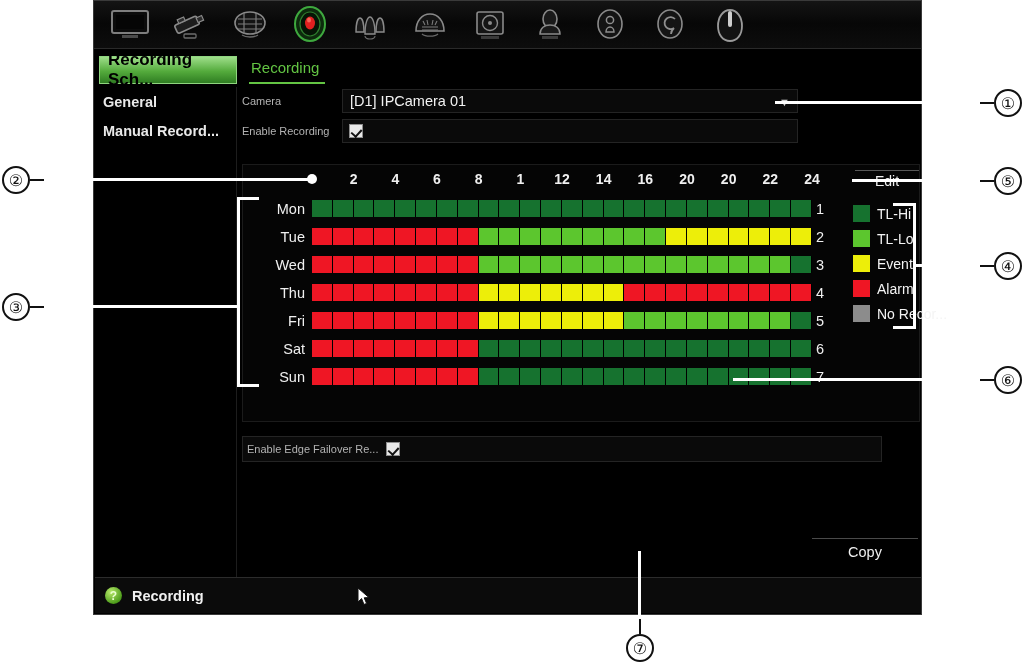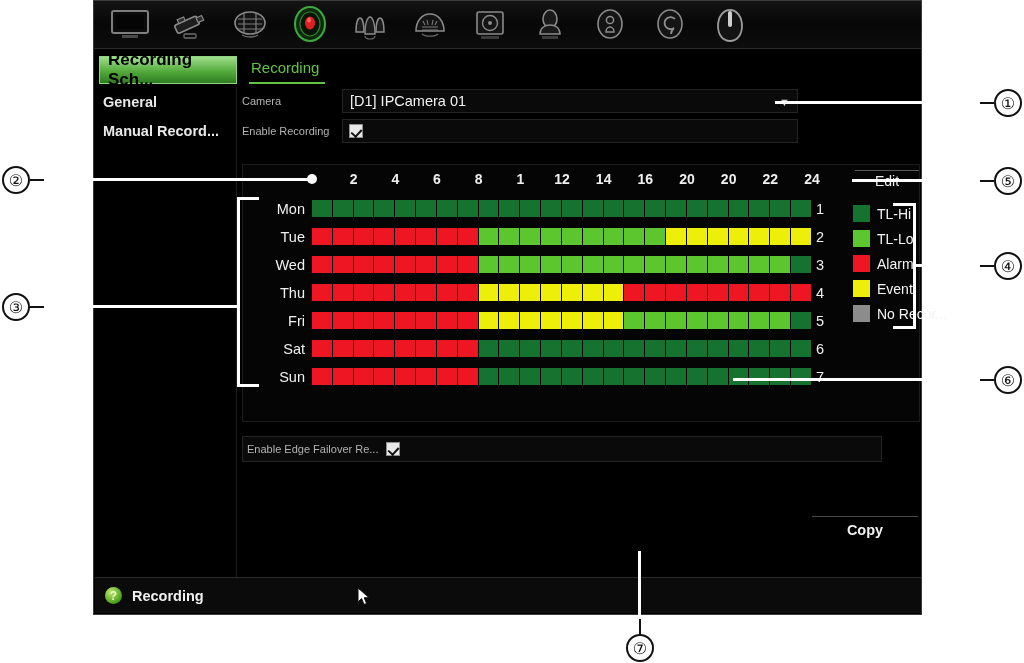--- a/index.html
+++ b/index.html
@@ -114,21 +114,21 @@
     position: absolute; left: 612px; top: 5px; width: 64px; height: 21px;
     color: #f0f0f0; font-size: 14px; display:flex; align-items:center;
     justify-content:center; border-top: 1px solid #585858;
   }
   .legend { position: absolute; left: 610px; top: 36px; width: 120px; }
   .leg-item { height: 25px; display: flex; align-items: center; }
   .leg-sw { width: 17px; height: 17px; margin-right: 7px; }
   .leg-txt { color: #f4f4f4; font-size: 14px; }
 
   
-  .btnrow { position: absolute; left: 148px; top: 515px; width: 678px; height: 30px; display:flex;font-weight:bold; }
+  .btnrow { position: absolute; left: 148px; top: 537px; width: 678px; height: 30px; display:flex; }
   .btn {
     width: 106px; height: 26px; margin-right: 2px;
     color: #f0f0f0; font-size: 14.5px;
     display: flex; align-items: center; justify-content: center;
     border-top: 1px solid #4a4a4a;
   }
   .btnspacer { flex: 1; }
 
   
   .statusbar {
@@ -512,26 +512,26 @@
       <div class="legend" id="legend">
           <div class="leg-item">
             <span class="leg-sw" style="background: rgb(22, 114, 47);"></span>
             <span class="leg-txt">TL-Hi</span>
           </div>
           <div class="leg-item">
             <span class="leg-sw" style="background: rgb(92, 198, 46);"></span>
             <span class="leg-txt">TL-Lo</span>
           </div>
           <div class="leg-item">
+            <span class="leg-sw" style="background: rgb(237, 238, 9);"></span>
+            <span class="leg-txt">Event</span>
+          </div>
+          <div class="leg-item">
             <span class="leg-sw" style="background: rgb(239, 22, 36);"></span>
             <span class="leg-txt">Alarm</span>
-          </div>
-          <div class="leg-item">
-            <span class="leg-sw" style="background: rgb(237, 238, 9);"></span>
-            <span class="leg-txt">Event</span>
           </div>
           <div class="leg-item">
             <span class="leg-sw" style="background: rgb(140, 140, 140);"></span>
             <span class="leg-txt">No Recor...</span>
           </div>
         </div>
     </div>
 
     <div class="fieldrow" style="left:148px; top:435px; width:678px;">
       <div class="field-box" style="width:640px; padding-left:4px; height:26px;">

